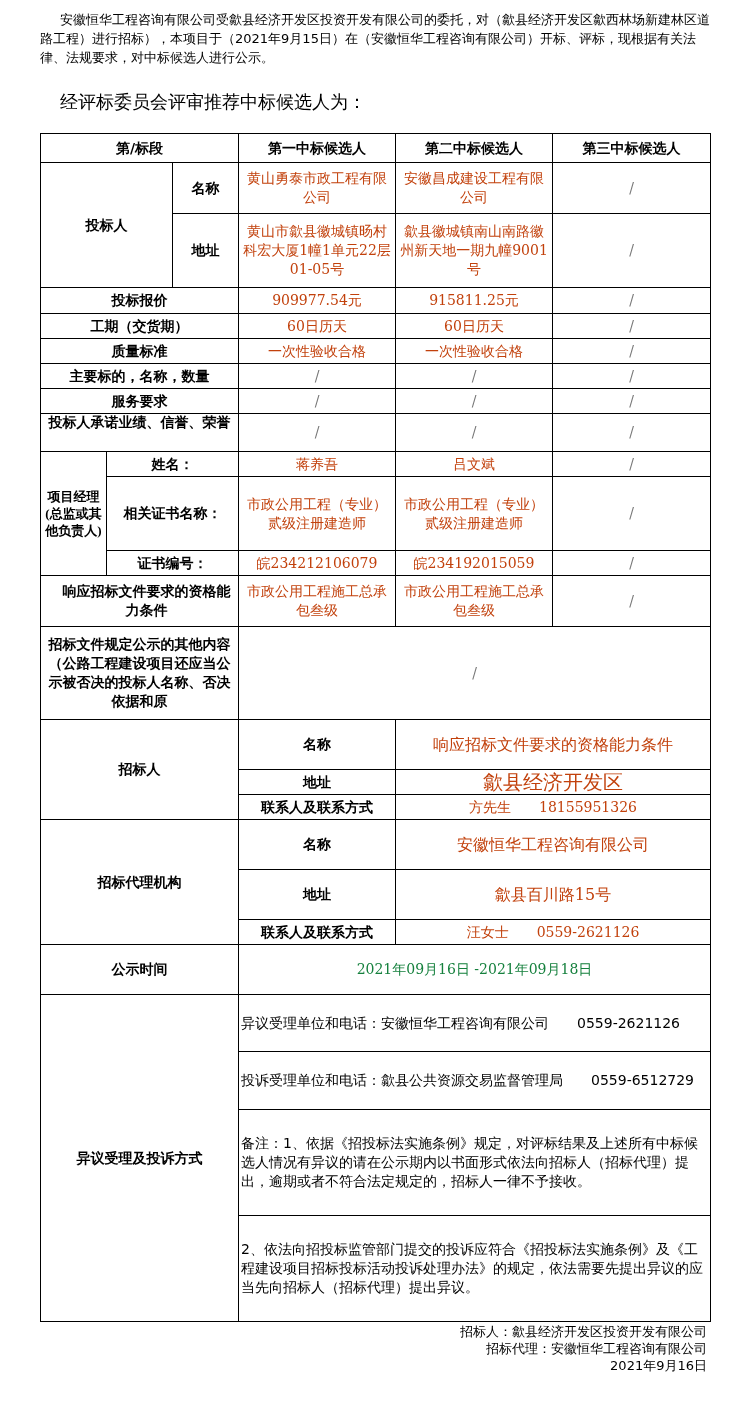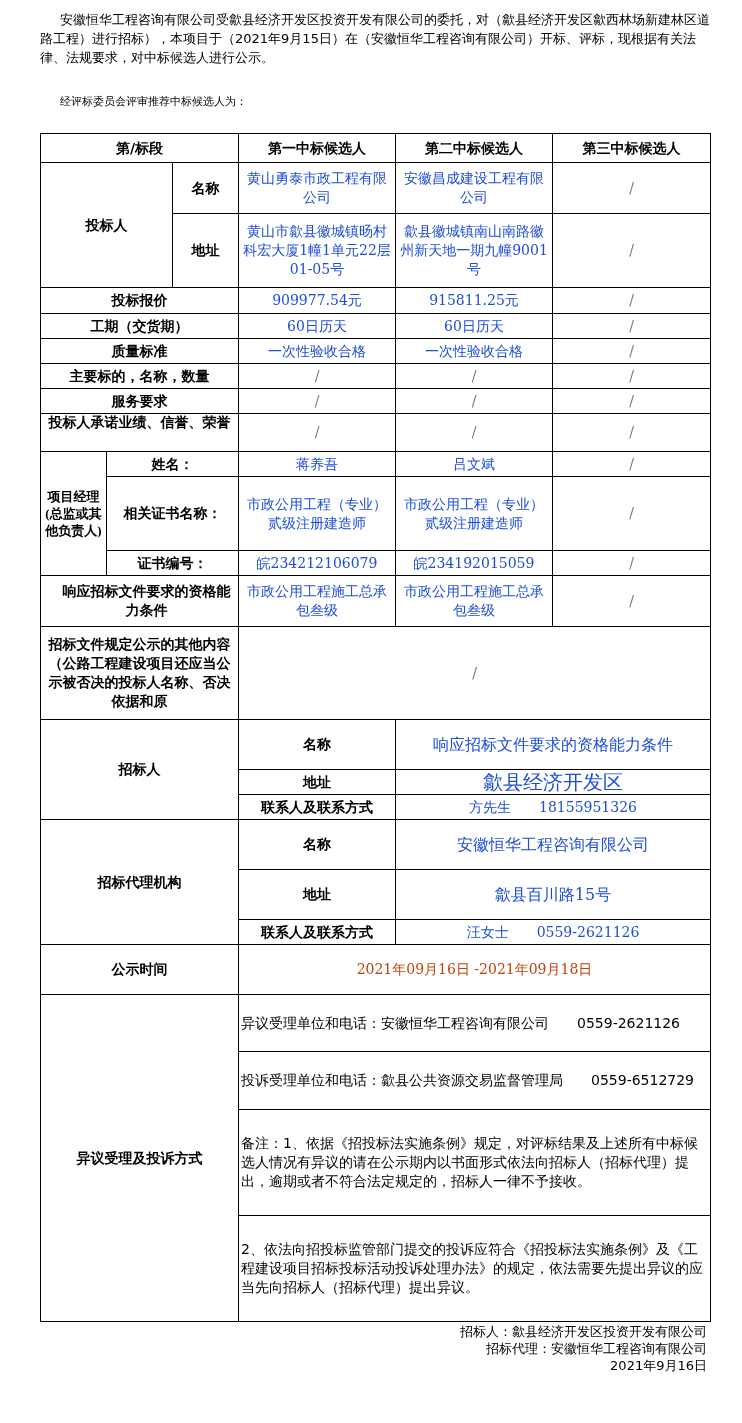--- a/index.html
+++ b/index.html
@@ -1,22 +1,22 @@
 <!DOCTYPE html>
 <html><head>
 <meta charset="utf-8">
 <style>
   html, body { margin: 0; padding: 0; background: #ffffff; }
   body { width: 742px; height: 1423px; position: relative; font-family: "DejaVu Sans", sans-serif; color: #000; overflow: hidden; }
   .intro { position: absolute; left: 40px; top: 10px; width: 672px; font-size: 13px; line-height: 19px; text-indent: 20px; }
-  .intro2 { position: absolute; left: 40px; top: 92px; font-size: 11px; line-height: 19px; text-indent: 20px; }
+  .intro2 { position: absolute; left: 40px; top: 92px; font-size: 18px; line-height: 19px; text-indent: 20px; }
   table.main { position: absolute; left: 40px; top: 133px; width: 670px; border-collapse: collapse; table-layout: fixed; }
   table.main td { border: 1px solid #000; padding: 0 2px; text-align: center; vertical-align: middle; font-size: 14px; line-height: 19px; overflow: hidden; }
   .lbl { font-weight: bold; font-size: 14px; font-family: "DejaVu Sans", sans-serif; }
-  .val { color: #1d4ed8; font-family: "DejaVu Serif", serif; font-size: 15px; line-height: 20px; }
+  .val { color: #c2410c; font-family: "DejaVu Serif", serif; font-size: 15px; line-height: 20px; }
   .slash { color: #777; font-family: "DejaVu Serif", serif; }
   .notice { color: #000; font-size: 13.5px; line-height: 19px; text-align: left !important; padding: 0 2px !important; font-family: "DejaVu Sans", sans-serif; }
   .footer { position: absolute; right: 35px; top: 1323px; text-align: right; font-size: 13px; line-height: 17px; }
   .footer div { white-space: nowrap; }
 </style>
 </head>
 <body>
 
 <div class="intro">安徽恒华工程咨询有限公司受歙县经济开发区投资开发有限公司的委托，对（歙县经济开发区歙西林场新建林区道路工程）进行招标），本项目于（2021年9月15日）在（安徽恒华工程咨询有限公司）开标、评标，现根据有关法律、法规要求，对中标候选人进行公示。</div>
 <div class="intro2">经评标委员会评审推荐中标候选人为：</div>
@@ -147,21 +147,21 @@
     <td class="lbl">地址</td>
     <td colspan="2" class="val" style="font-size:16px;">歙县百川路15号</td>
   </tr>
   <tr style="height:25px">
     <td class="lbl">联系人及联系方式</td>
     <td colspan="2" class="val">汪女士　　0559-2621126</td>
   </tr>
 
   <tr style="height:50px">
     <td colspan="3" class="lbl">公示时间</td>
-    <td colspan="3" class="val" style="color:#c2410c;">2021年09月16日 -2021年09月18日</td>
+    <td colspan="3" class="val" style="color:#15803d;">2021年09月16日 -2021年09月18日</td>
   </tr>
 
   <tr style="height:57px">
     <td colspan="3" rowspan="4" class="lbl">异议受理及投诉方式</td>
     <td colspan="3" class="notice">异议受理单位和电话：安徽恒华工程咨询有限公司　　0559-2621126</td>
   </tr>
   <tr style="height:58px">
     <td colspan="3" class="notice">投诉受理单位和电话：歙县公共资源交易监督管理局　　0559-6512729</td>
   </tr>
   <tr style="height:106px">

